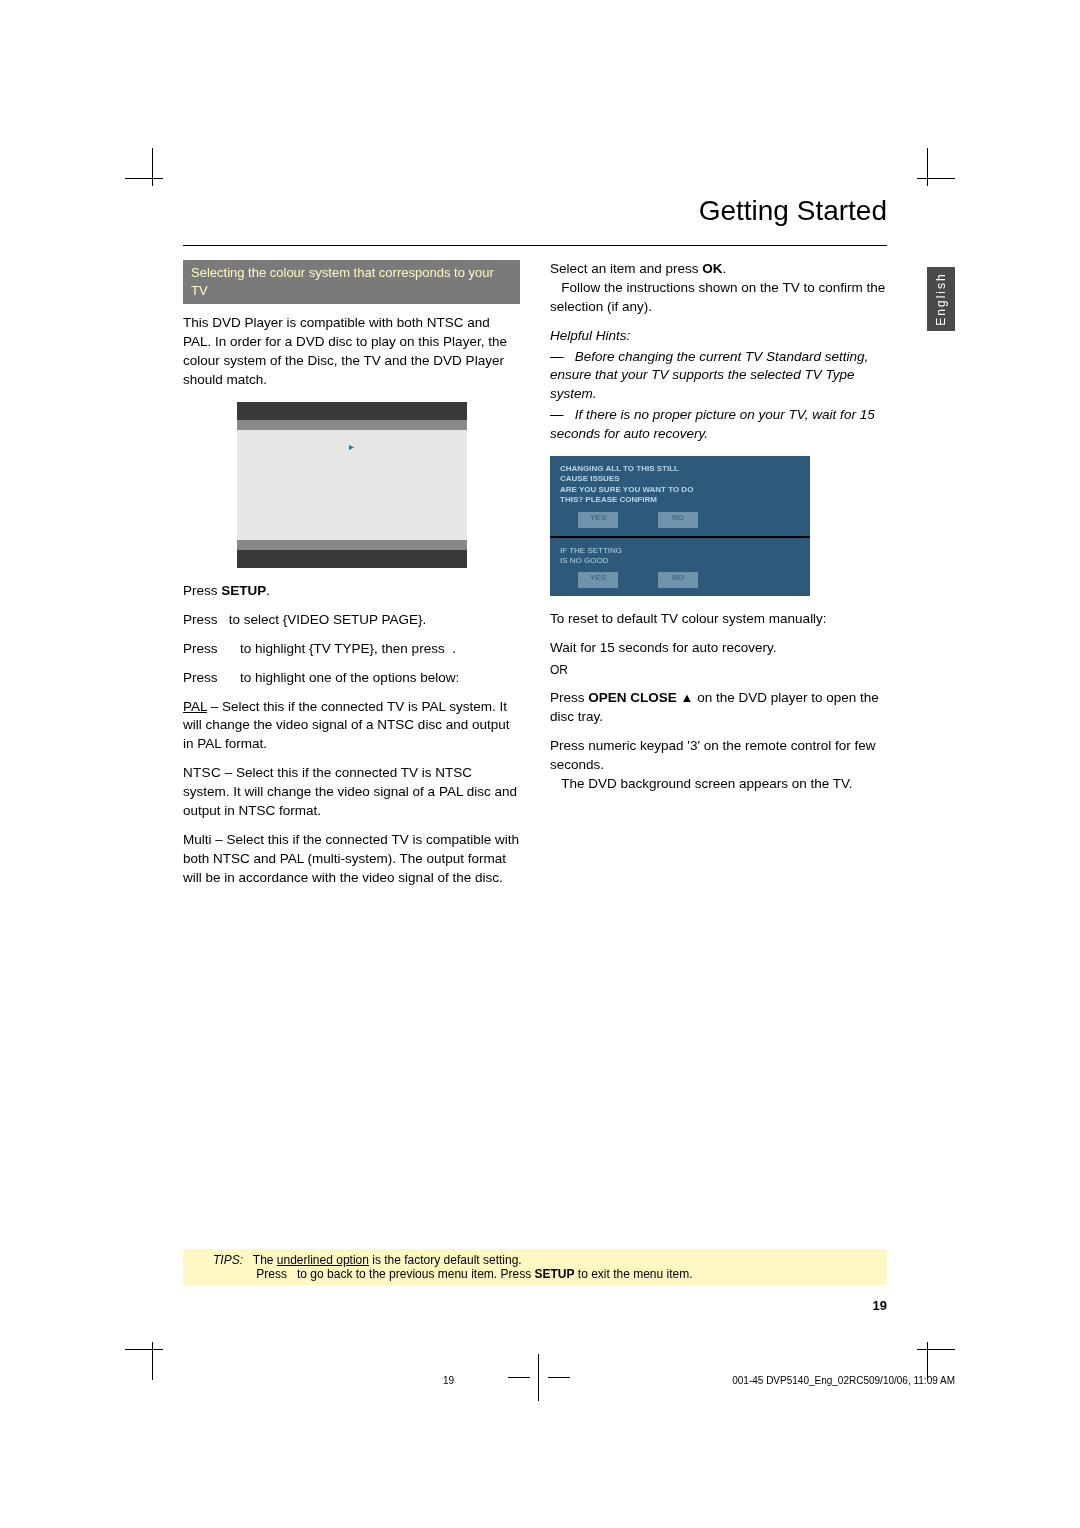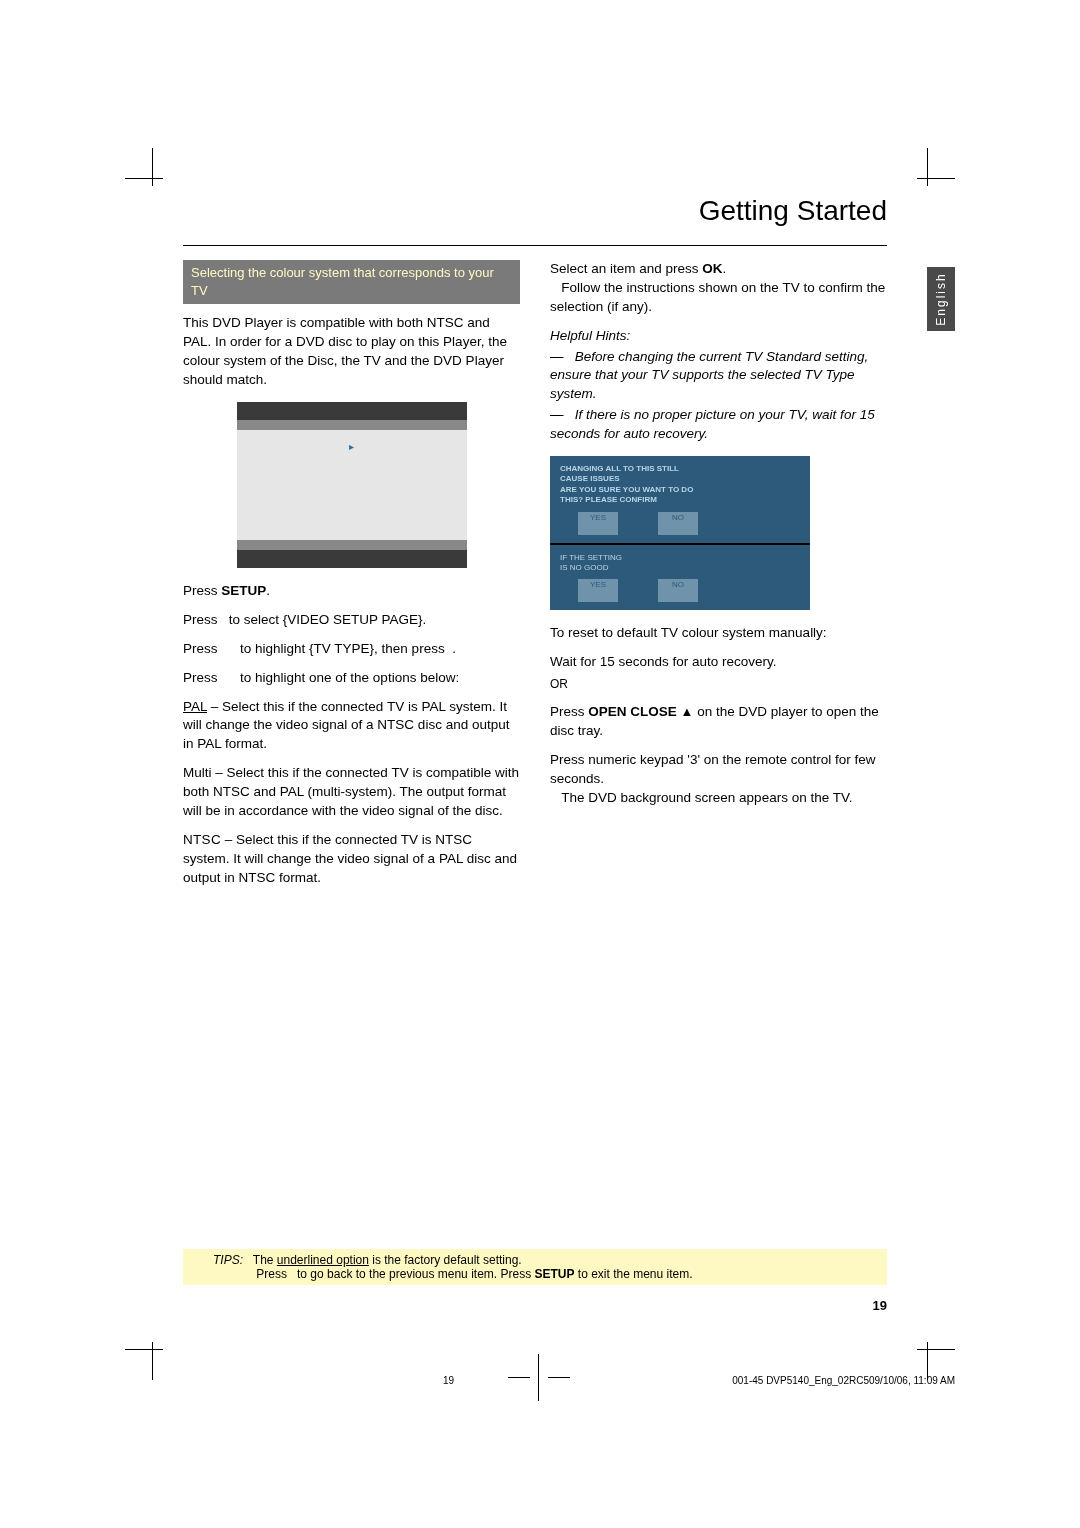--- a/index.html
+++ b/index.html
@@ -116,21 +116,21 @@
   .osd-buttons {
     display: flex;
     gap: 40px;
     padding: 6px 18px 2px 18px;
   }
   .osd-btn {
     background: #6e93ab;
     color: #2d5a7a;
     font-size: 8px;
     width: 40px;
-    height: 23px;
+    height: 16px;
     text-align: center;
     line-height: 12px;
   }
   .osd-divider { height: 2px; background: #000; }
   .footer-tips {
     position: absolute;
     bottom: 48px;
     left: 0;
     right: 68px;
     background: #fef9c3;
@@ -198,24 +198,24 @@
         <span>Press </span><b>SETUP</b><span>.</span>
       </p>
       <p>Press &nbsp; to select {VIDEO SETUP PAGE}.</p>
       <p>Press &nbsp;&nbsp;&nbsp;&nbsp; to highlight {TV TYPE}, then press&nbsp;&nbsp;.</p>
       <p>Press &nbsp;&nbsp;&nbsp;&nbsp; to highlight one of the options below:</p>
 
       <p>
         <u>PAL</u><span> – Select this if the connected TV is PAL system. It will change the video signal of a NTSC disc and output in PAL format.</span>
       </p>
       <p>
+        <span style="letter-spacing:0.3px;">NTSC</span><span> – Select this if the connected TV is NTSC system. It will change the video signal of a PAL disc and output in NTSC format.</span>
+      </p>
+      <p>
         <span>Multi</span><span> – Select this if the connected TV is compatible with both NTSC and PAL (multi-system).  The output format will be in accordance with the video signal of the disc.</span>
-      </p>
-      <p>
-        <span style="letter-spacing:0.3px;">NTSC</span><span> – Select this if the connected TV is NTSC system. It will change the video signal of a PAL disc and output in NTSC format.</span>
       </p>
     </div>
 
     <div class="col">
       <p>
         <span>Select an item and press </span><b>OK</b><span>.</span><br>
         &nbsp;&nbsp;&nbsp;<span>Follow the instructions shown on the TV to confirm the selection (if any).</span>
       </p>
       <p><i>Helpful Hints:</i></p>
       <p style="margin-top:-8px;"><i>—&nbsp;&nbsp;&nbsp;Before changing the current TV Standard setting, ensure that your TV supports the selected TV Type system.</i></p>

